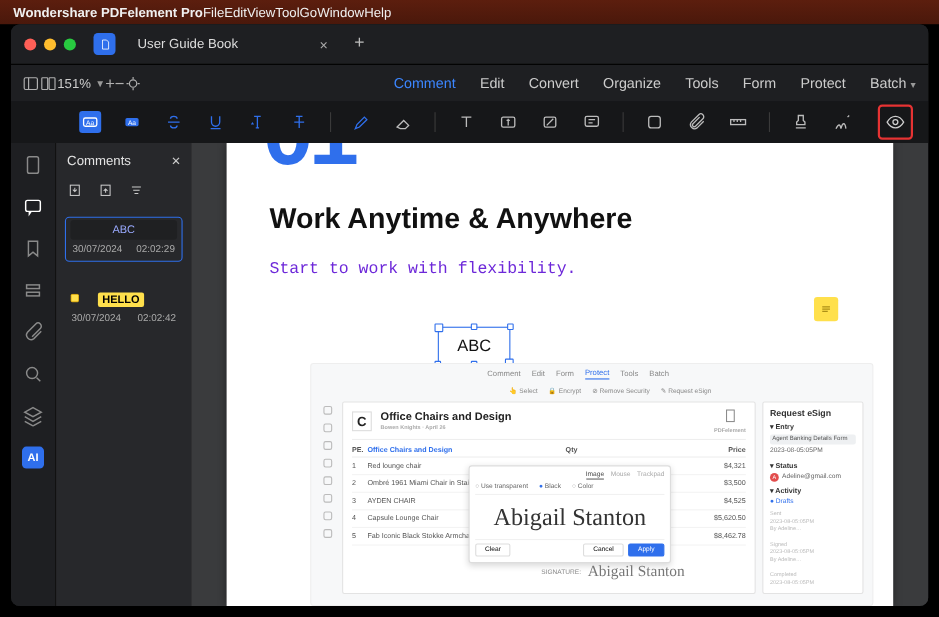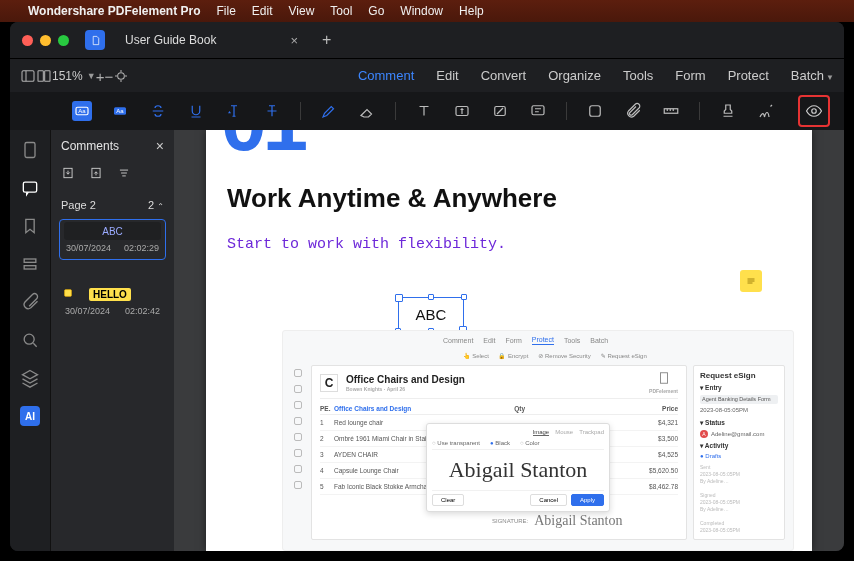--- a/index.html
+++ b/index.html
@@ -1,17 +1,17 @@
 <!DOCTYPE html>
 <html><head>
 <meta charset="utf-8">
 <style>
 * { margin: 0; padding: 0; box-sizing: border-box; }
 body { font-family: -apple-system, BlinkMacSystemFont, "Segoe UI", Arial, sans-serif; background: #000; width: 854px; height: 561px; overflow: hidden; font-size: 12px; }
-.menubar { background: linear-gradient(#5c1e0e, #4a180b); height: 22px; display: flex; align-items: center; padding: 0 12px; color: #f0f0f0; font-size: 12px; gap: 16px; }
+.menubar { background: linear-gradient(#5c1e0e, #4a180b); height: 22px; display: flex; align-items: center; padding: 0 12px; color: #f0f0f0; font-size: 12px; }
 .menubar .app-name { font-weight: 700; }
 .menubar span { cursor: default; }
 .window { position: absolute; top: 22px; left: 10px; right: 10px; bottom: 10px; background: #1e1f22; border-radius: 8px; display: flex; flex-direction: column; overflow: hidden; }
 .titlebar { height: 36px; background: #1e1f22; display: flex; align-items: center; color: #d0d0d0; }
 .traffic { display: flex; gap: 7px; padding: 0 12px; }
 .traffic .dot { width: 11px; height: 11px; border-radius: 50%; }
 .dot.red { background: #ff5f57; } .dot.yellow { background: #ffbd2e; } .dot.green { background: #28c940; }
 .appicon { width: 20px; height: 20px; margin-left: 4px; border-radius: 4px; background: #2f6fec; display: flex; align-items: center; justify-content: center; color: #fff; font-size: 10px; font-weight: 700; }
 .tab { display: flex; align-items: center; margin-left: 10px; padding: 4px 10px; font-size: 12px; color: #ddd; gap: 74px; }
 .tab .closex { color: #aaa; font-size: 13px; }
@@ -43,21 +43,21 @@
 .side-tools svg { width: 14px; height: 14px; color: #ccc; }
 .page-row { display: flex; justify-content: space-between; padding: 6px 10px 4px; color: #ddd; font-size: 11px; align-items: center; }
 .comment-card { margin: 4px 8px; padding: 2px 4px 6px; border-radius: 4px; }
 .comment-card.selected { border: 1px solid #2f6fec; }
 .c-prev { width: 100%; height: 18px; display: flex; align-items: center; justify-content: center; font-size: 10px; color: #aaa; background: rgba(0,0,0,0.2); border-radius: 3px; }
 .c-prev.sel { color: #9aaaff; }
 .c-hello { background: #ffe04c; color: #000; font-weight: 700; font-size: 10px; padding: 1px 4px; border-radius: 2px; display: inline-block; }
 .c-hello-wrap { display: flex; align-items: center; gap: 16px; padding: 2px 0; margin-top: 15px; }
 .c-meta { color: #aaa; font-size: 9px; padding: 3px 2px 0; display: flex; justify-content: space-between; }
 .content { flex: 1; background: #3a3b3d; display: flex; justify-content: center; overflow: hidden; }
-.page { width: 606px; background: #fff; margin-top: 0; position: relative; padding: 0 21px; box-shadow: 0 0 8px rgba(0,0,0,0.5); }
+.page { width: 606px; background: #fff; margin-top: 0; position: relative; padding: 0 39px; box-shadow: 0 0 8px rgba(0,0,0,0.5); }
 .bignum { font-size: 82px; font-weight: 800; color: #2f6fec; letter-spacing: -4px; line-height: 0.4; margin-top: 0; margin-left: -6px; position: relative; top: -24px; }
 .h1 { font-size: 26px; font-weight: 700; color: #111; margin-top: 20px; }
 .sub { font-size: 15px; color: #6d28d9; margin-top: 22px; font-family: Liberation Mono, monospace; }
 .sticky { position: absolute; top: 140px; right: 50px; width: 22px; height: 22px; background: #ffe04c; border-radius: 3px; display: flex; align-items: center; justify-content: center; }
 .sticky svg { width: 12px; height: 12px; }
 .textbox { position: absolute; top: 167px; left: 192px; width: 66px; height: 34px; border: 1px solid #2f6fec; background: #fff; display: flex; align-items: center; justify-content: center; font-size: 15px; color: #111; }
 .textbox::before,
 .textbox::after { content: ""; position: absolute; width: 6px; height: 6px; background: #fff; border: 1px solid #2f6fec; border-radius: 1px; }
 .textbox::before { top: -4px; left: -4px; } .textbox::after { bottom: -4px; right: -4px; }
 .th1, .th2, .th3, .th4 { position: absolute; width: 6px; height: 6px; background: #fff; border: 1px solid #2f6fec; border-radius: 1px; }
@@ -326,24 +326,20 @@
               <path d="M12 8v6M9 11l3 3 3-3"></path>
             </svg></span>
         <span><svg viewBox="0 0 24 24">
               <rect x="5" y="4" width="14" height="16"></rect>
               <path d="M12 16v-6M9 13l3-3 3 3"></path>
             </svg></span>
         <span><svg viewBox="0 0 24 24">
               <path d="M5 7h14M7 12h10M9 17h6"></path>
             </svg></span>
       </div>
-      <div class="page-row">
-        <span>Page 2</span>
-        <span><span>2</span> <span style="font-size:8px">⌃</span></span>
-      </div>
       <div class="comment-card selected">
         <div class="c-prev sel">ABC</div>
         <div class="c-meta">
           <span>30/07/2024</span>
           <span>02:02:29</span>
         </div>
       </div>
       <div class="comment-card">
         <div class="c-hello-wrap">
           <span><svg viewBox="0 0 24 24" style="width:10px;height:10px;stroke:#ffc107;fill:#ffe04c">

